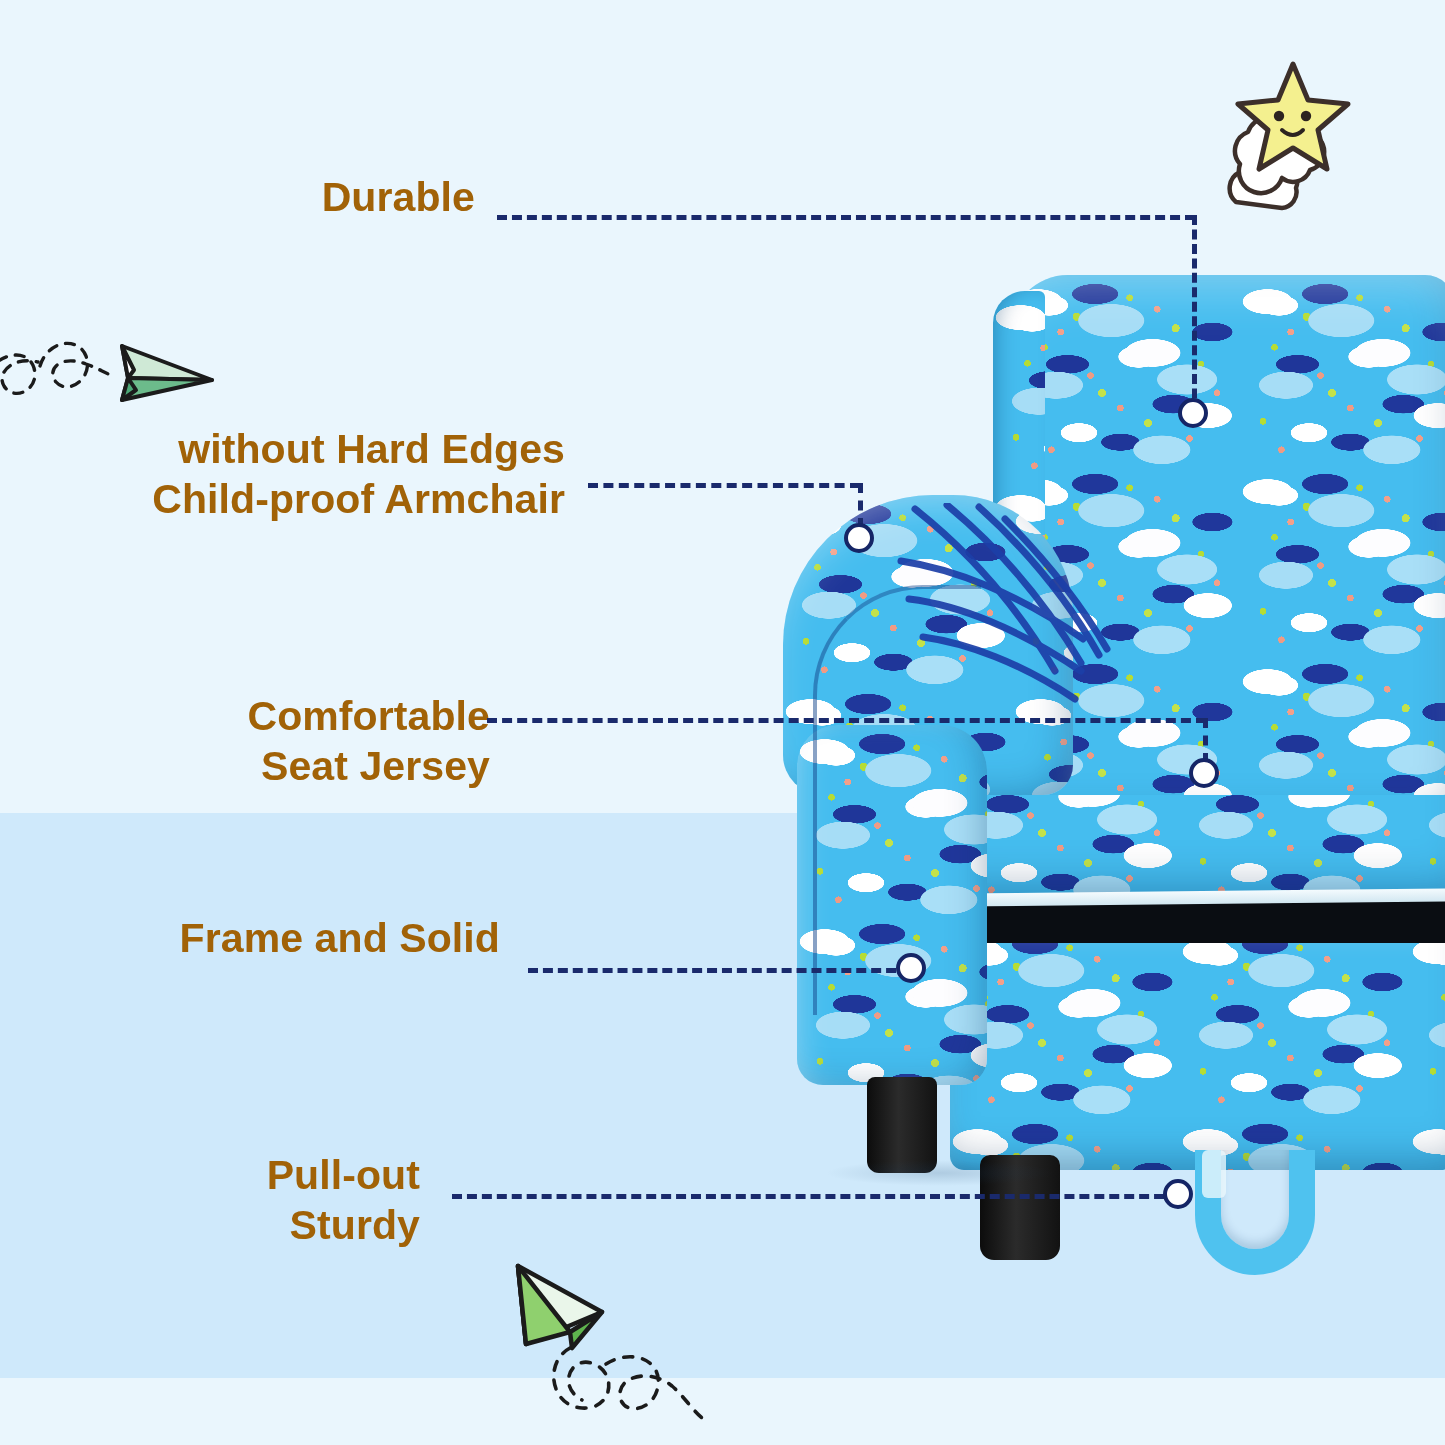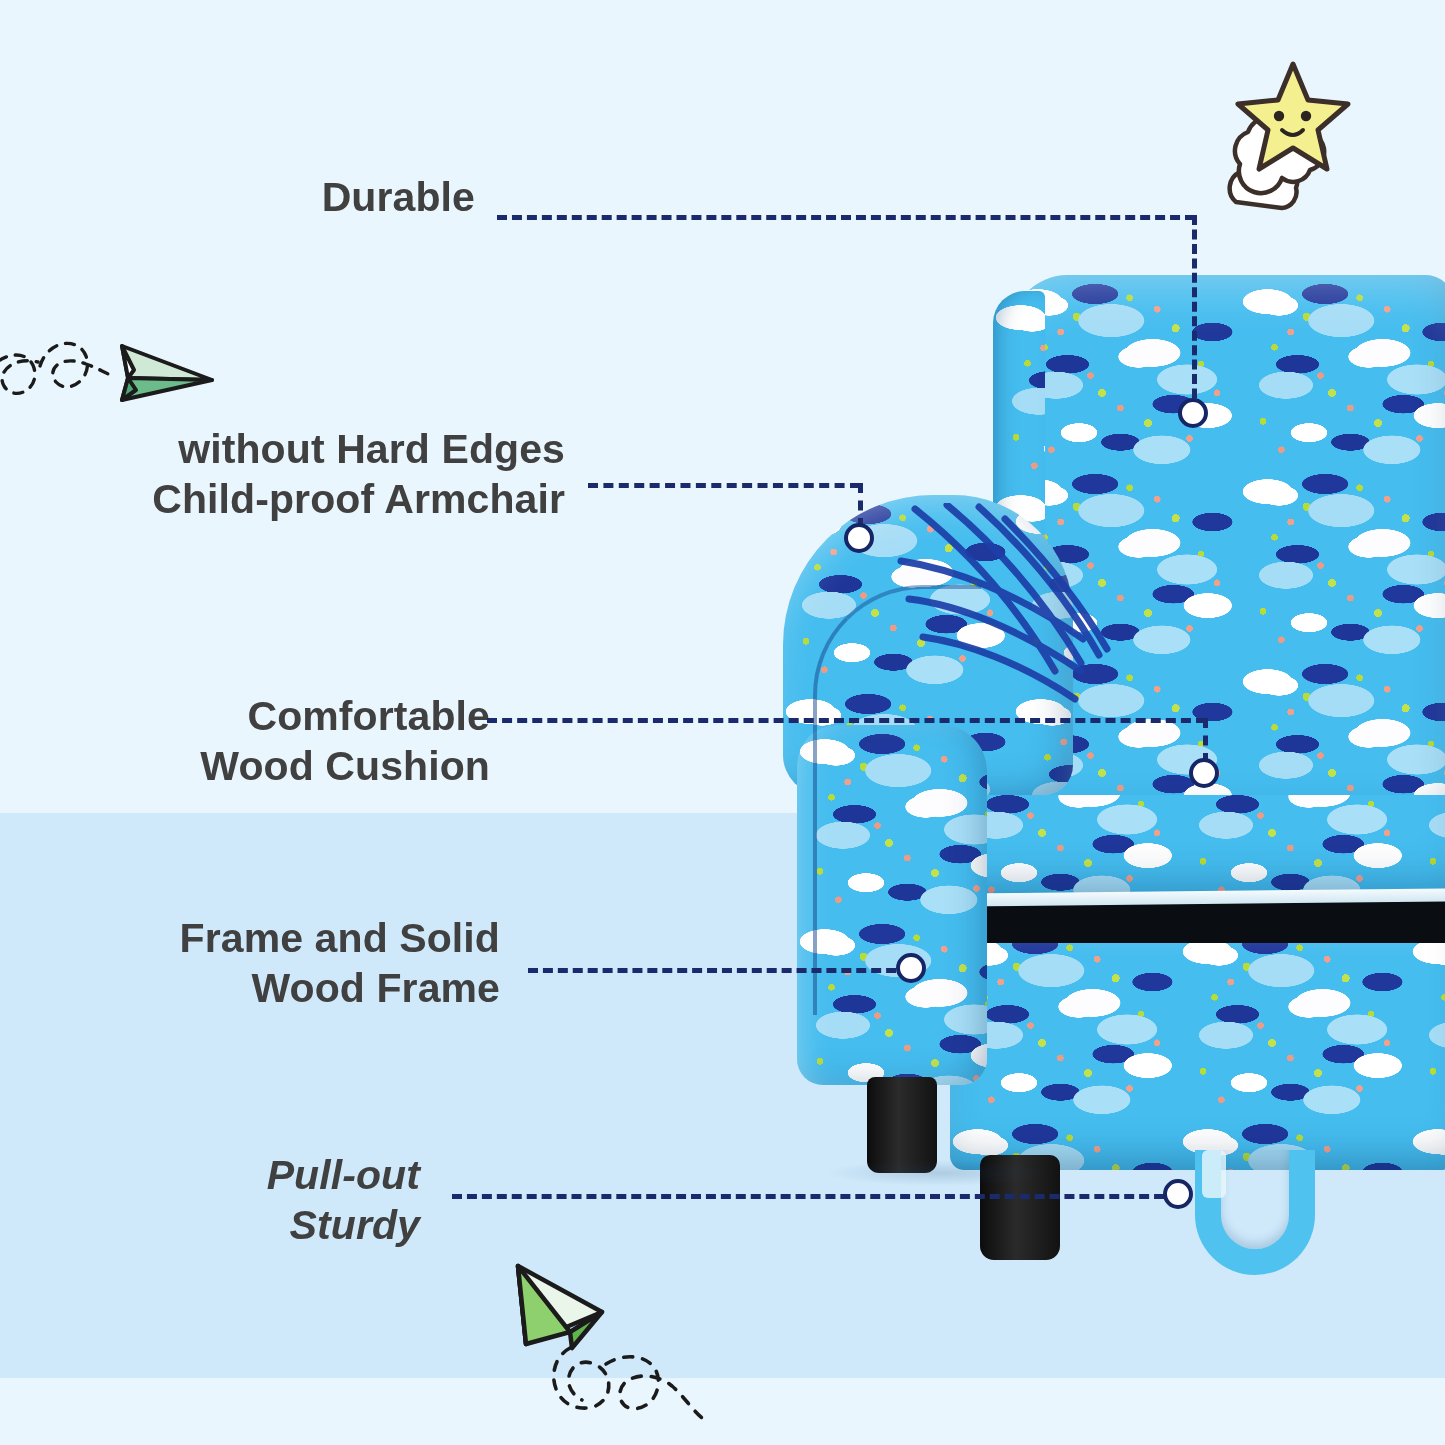--- a/index.html
+++ b/index.html
@@ -12,21 +12,21 @@
   }
   #stage { position:absolute; inset:0; width:1445px; height:1445px; overflow:hidden; }
 
   
   .band { position:absolute; left:0; width:1445px; }
   .band-top    { top:0;    height:813px;  background:#eaf6fd; }
   .band-mid    { top:813px;height:565px;  background:#cfe9fb; }
   .band-bottom { top:1378px;height:67px;  background:#eaf6fd; }
 
   
-  .callout { position:absolute; color:#404040; font-weight:bold;
+  .callout { position:absolute; color:#a16207; font-weight:bold;
              font-size:41px; line-height:1.22; letter-spacing:.1px;
              white-space:nowrap; }
   .callout .ln { display:block; }
   .c-right { text-align:right; }
 
   
   .dashh { position:absolute; height:0; border-top:5px dashed #1a2a6c; }
   .dashv { position:absolute; width:0;  border-left:5px dashed #1a2a6c; }
 
   .dot { position:absolute; width:30px; height:30px; border-radius:50%;
@@ -207,33 +207,32 @@
   <div class="callout c-right" style="left:20px; top:424px; width:545px;">
     <span class="ln">without Hard Edges</span>
     <span class="ln">Child-proof Armchair</span>
   </div>
   <div class="dashh" style="left:588px; top:483px; width:272px;"></div>
   <div class="dashv" style="left:858px; top:483px; height:45px;"></div>
   <div class="dot" style="left:844px; top:523px;"></div>
 
   <div class="callout c-right" style="left:100px; top:691px; width:390px;">
     <span class="ln">Comfortable</span>
-    <span class="ln">Wood Cushion</span>
+    <span class="ln">Seat Jersey</span>
   </div>
   <div class="dashh" style="left:487px; top:718px; width:719px;"></div>
   <div class="dashv" style="left:1203px; top:718px; height:45px;"></div>
   <div class="dot" style="left:1189px; top:758px;"></div>
 
   <div class="callout c-right" style="left:60px; top:913px; width:440px;">
     <span class="ln">Frame and Solid</span>
-    <span class="ln">Wood Frame</span>
   </div>
   <div class="dashh" style="left:528px; top:968px; width:383px;"></div>
   <div class="dot" style="left:896px; top:953px;"></div>
 
-  <div class="callout c-right" style="left:110px; top:1150px; width:310px;font-style:italic;">
+  <div class="callout c-right" style="left:110px; top:1150px; width:310px;">
     <span class="ln">Pull-out</span>
     <span class="ln">Sturdy</span>
   </div>
   <div class="dashh" style="left:452px; top:1194px; width:727px;"></div>
   <div class="dot" style="left:1163px; top:1179px;"></div>
 
 </div>
 
 </body></html>

